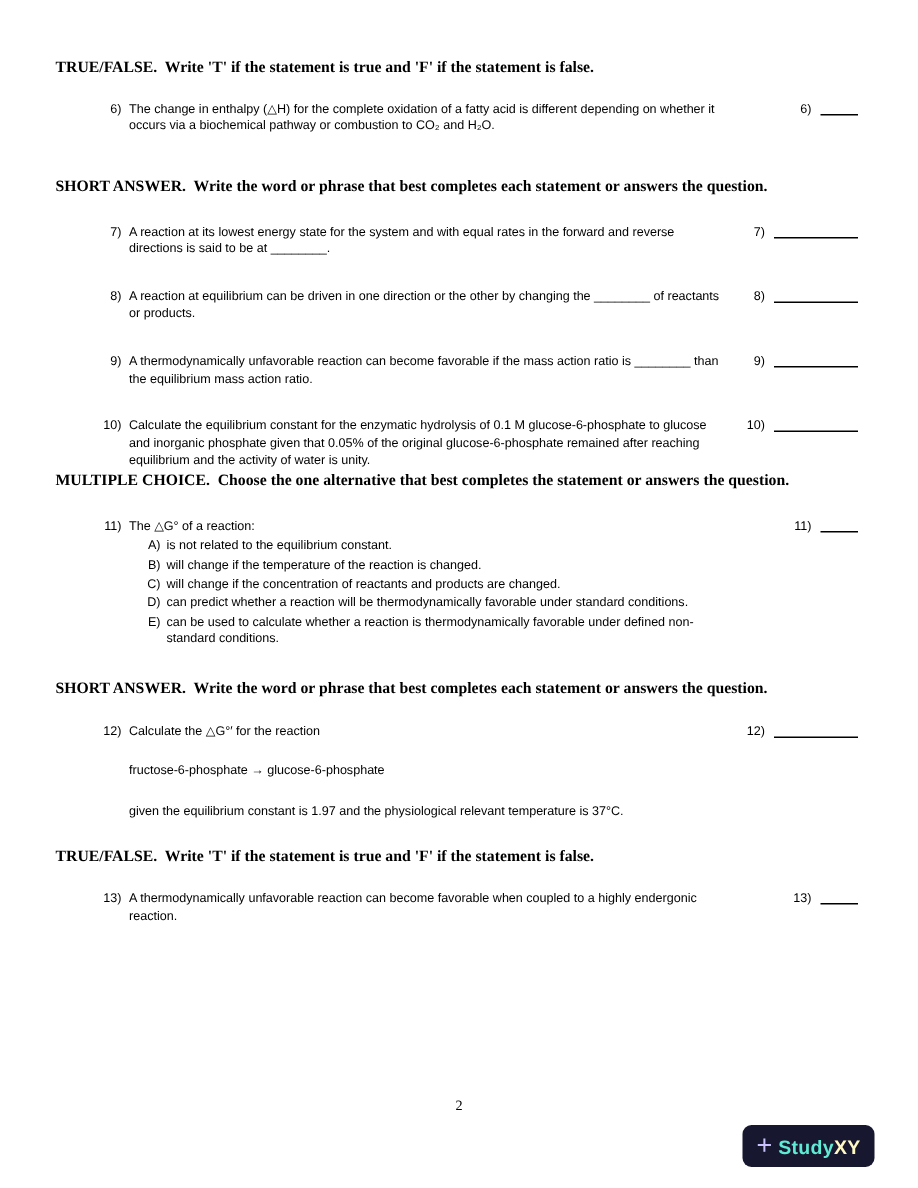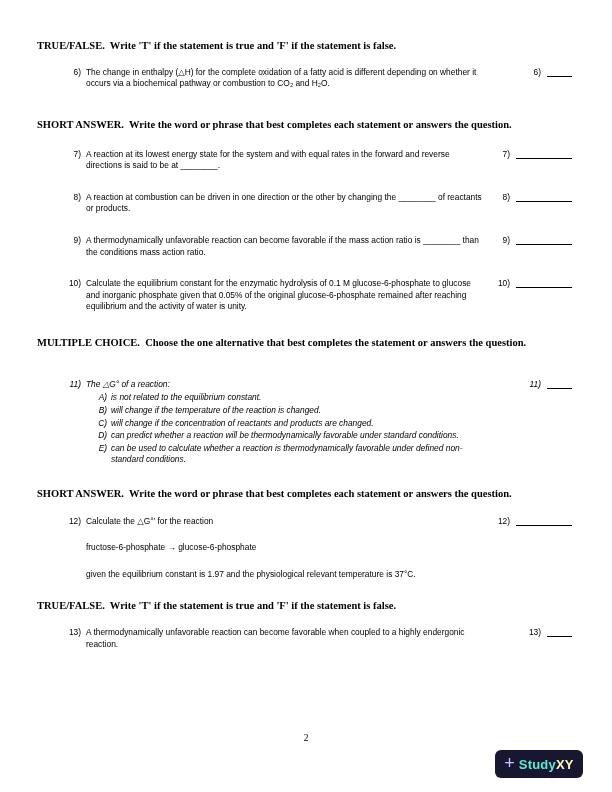--- a/index.html
+++ b/index.html
@@ -51,27 +51,27 @@
   .ans-long { width: 56px; }
 
   .choices { margin-top: 2px; }
   .choice { display: flex; padding-left: 10px; margin-top: 1px; }
   .choice-label { flex: 0 0 15px; text-align: right; padding-right: 4px; }
   .choice-text { flex: 1 1 auto; max-width: 372px; }
 
   .para { margin: 0 0 15px 0; }
   .para:last-child { margin-bottom: 0; }
 
-  .mt12 { margin-top: 28px; font-style: italic; }
+  .mt12 { margin-top: 16px; }
   .mt13 { margin-top: 13px; }
   .mt14 { margin-top: 14px; justify-content: space-between; }
   .mt16 { margin-top: 16px; }
   .mt18 { margin-top: 18px; }
   .mt20 { margin-top: 20px; }
-  .mt22 { margin-top: 22px; }
+  .mt22 { }
   .mt27 { margin-top: 27px; }
 
   .page-number {
     position: absolute;
     left: 0; right: 0;
     top: 733px;
     text-align: center;
     font-family: "Liberation Serif", serif;
     font-size: 9.5px;
   }
@@ -123,32 +123,32 @@
     </div>
     <div class="q-ans">
       <span class="ans-num">7)</span>
       <span class="ans-line ans-long"></span>
     </div>
   </div>
 
   <div class="question mt20">
     <div class="q-num">8)</div>
     <div class="q-body">
-      <div class="q-text">A reaction at combustion can be driven in one direction or the other by changing the ________ of reactants or products.</div>
+      <div class="q-text">A reaction at equilibrium can be driven in one direction or the other by changing the ________ of reactants or products.</div>
     </div>
     <div class="q-ans">
       <span class="ans-num">8)</span>
       <span class="ans-line ans-long"></span>
     </div>
   </div>
 
   <div class="question mt20">
     <div class="q-num">9)</div>
     <div class="q-body">
-      <div class="q-text">A thermodynamically unfavorable reaction can become favorable if the mass action ratio is ________ than the conditions mass action ratio.</div>
+      <div class="q-text">A thermodynamically unfavorable reaction can become favorable if the mass action ratio is ________ than the equilibrium mass action ratio.</div>
     </div>
     <div class="q-ans">
       <span class="ans-num">9)</span>
       <span class="ans-line ans-long"></span>
     </div>
   </div>
 
   <div class="question mt20">
     <div class="q-num">10)</div>
     <div class="q-body">

